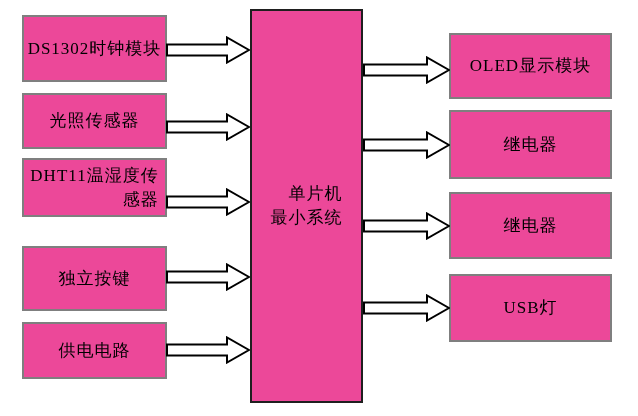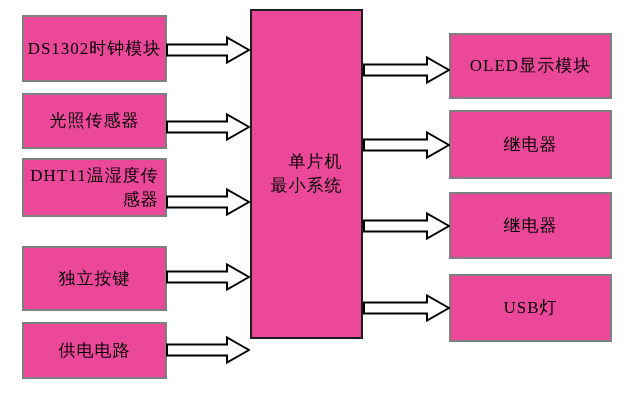--- a/index.html
+++ b/index.html
@@ -41,21 +41,21 @@
   }
 
   
   .bL0 { left: 22px;  top: 15px;  width: 145px; height: 67px; }
   .bL1 { left: 22px;  top: 93px;  width: 145px; height: 56px; }
   .bL2 { left: 22px;  top: 158px; width: 145px; height: 59px; }
   .bL3 { left: 22px;  top: 246px; width: 145px; height: 65px; }
   .bL4 { left: 22px;  top: 322px; width: 145px; height: 57px; }
 
   
-  .bC  { left: 250px; top: 9px;   width: 113px; height: 330px; }
+  .bC  { left: 250px; top: 9px;   width: 113px; height: 394px; }
 
   
   .bR0 { left: 449px; top: 33px;  width: 163px; height: 66px; }
   .bR1 { left: 449px; top: 110px; width: 163px; height: 69px; }
   .bR2 { left: 449px; top: 192px; width: 163px; height: 67px; }
   .bR3 { left: 449px; top: 274px; width: 163px; height: 68px; }
 
   
   .aL0 { left: 166px; top: 36px;  }
   .aL1 { left: 166px; top: 113px; }

